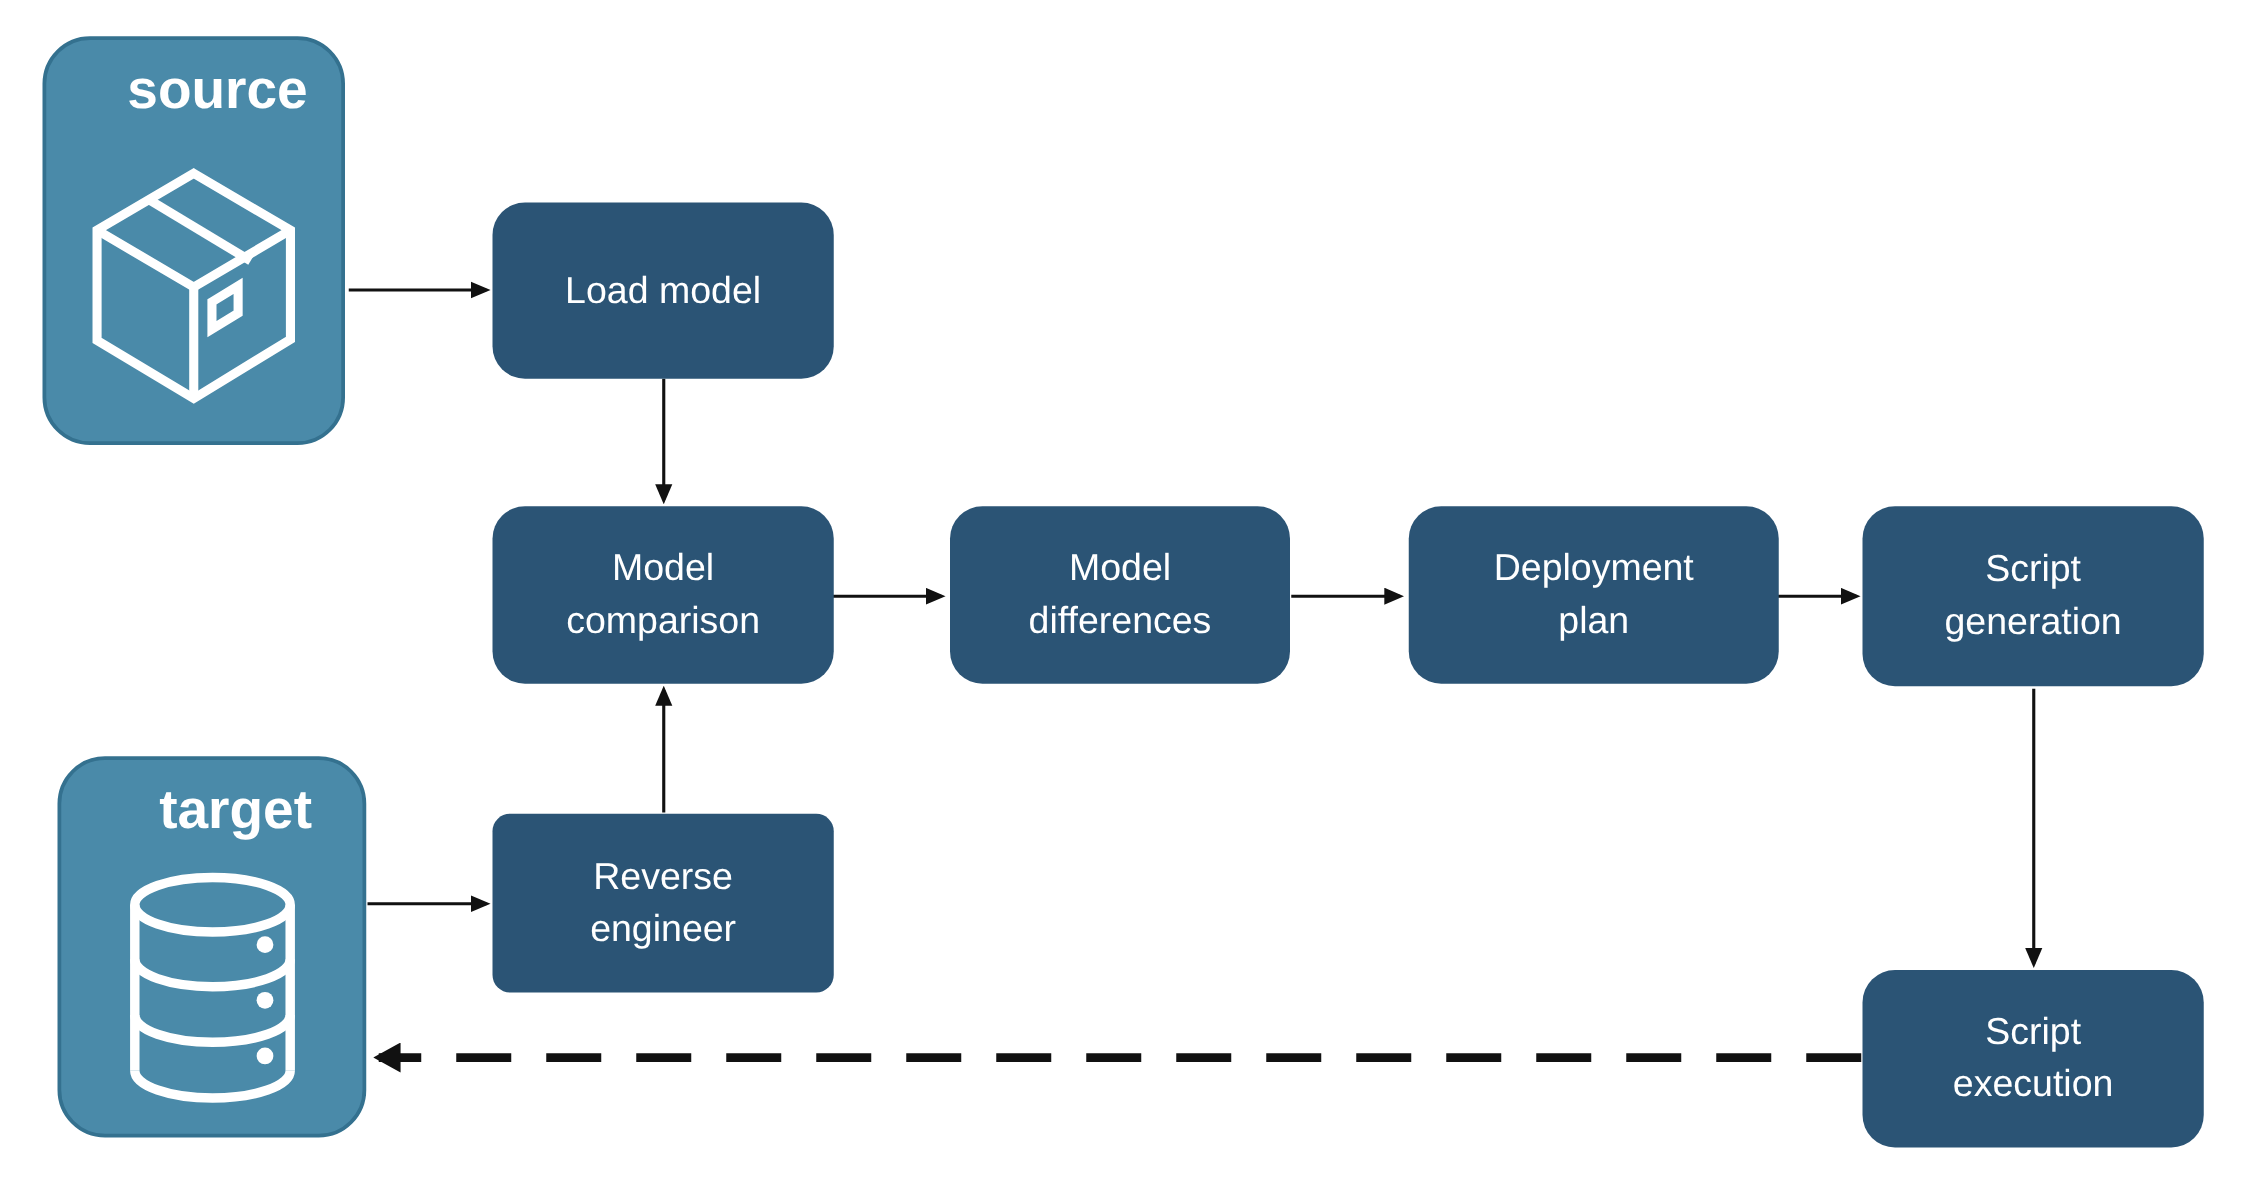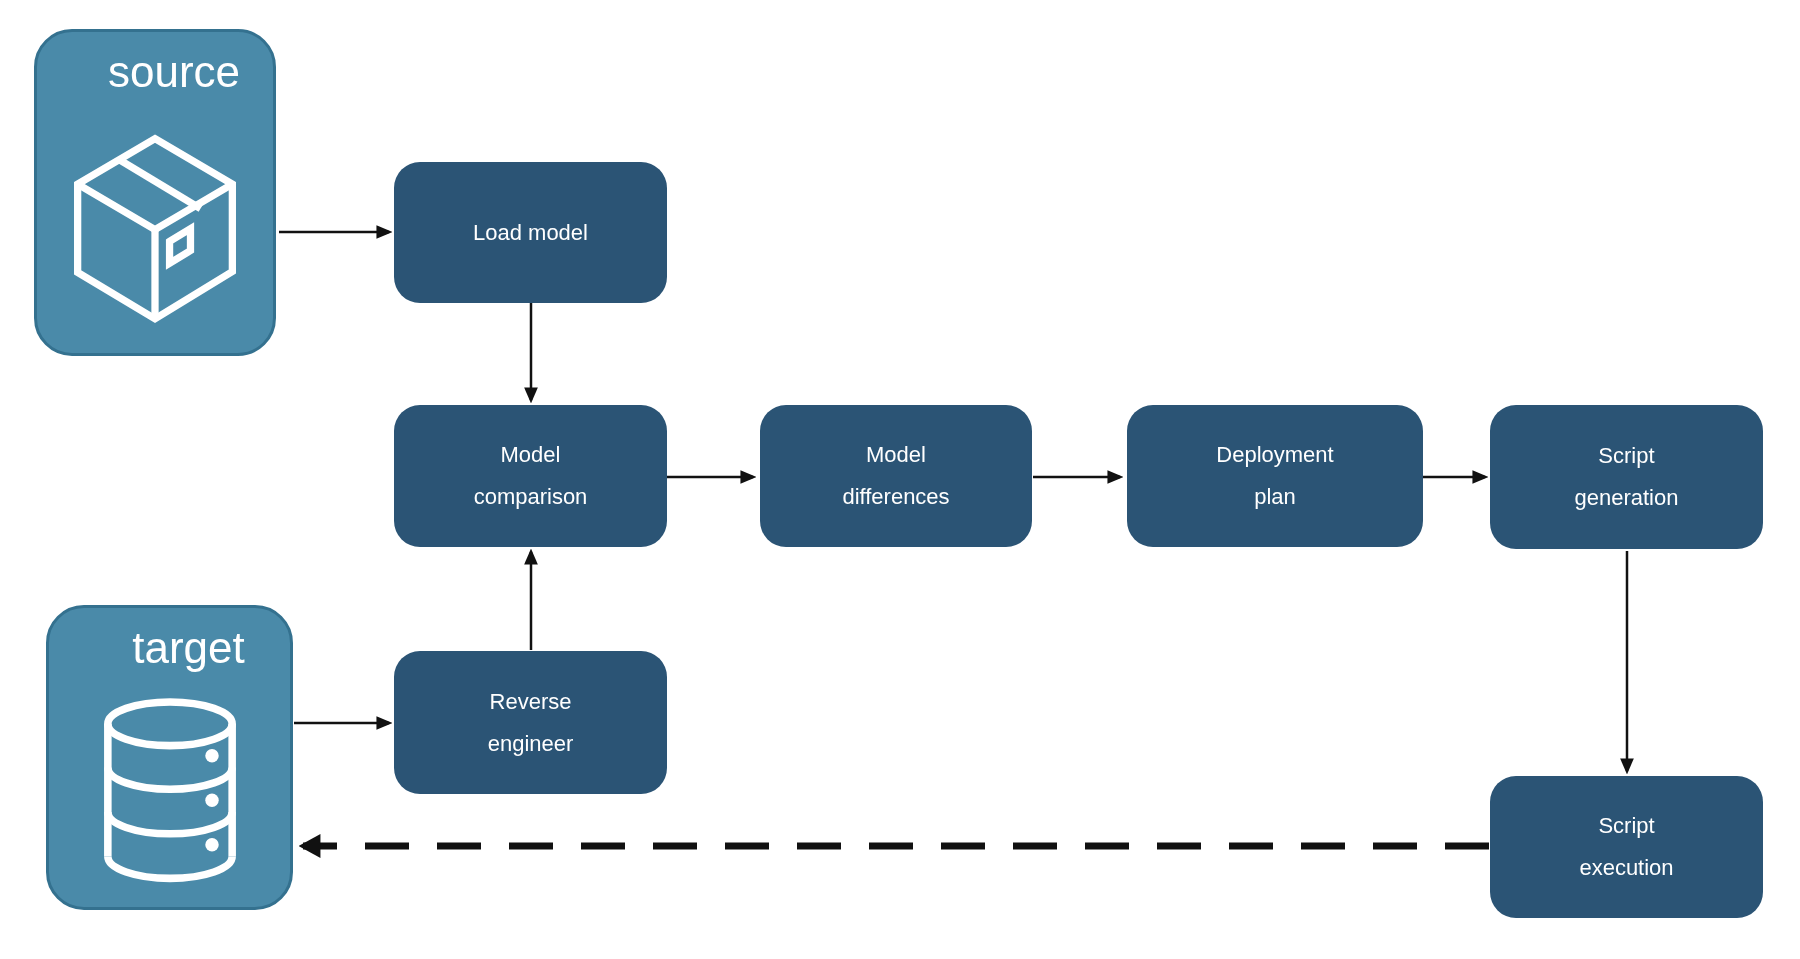--- a/index.html
+++ b/index.html
@@ -33,38 +33,38 @@
   .node {
     position: absolute;
     box-sizing: border-box;
     background: var(--node-fill, #2B5475);
     color: var(--label-color, #ffffff);
     border-radius: 26px;
     display: flex;
     align-items: center;
     justify-content: center;
     text-align: center;
-    font-size: 22px;
+    font-size: 30px;
     line-height: 42px;
     white-space: pre-line;
   }
 
   .endpoint {
     position: absolute;
     box-sizing: border-box;
     background: var(--endpoint-fill, #4A8AA9);
     border: 3px solid var(--endpoint-border, #34718F);
     border-radius: 38px;
     color: var(--label-color, #ffffff);
     display: flex;
     flex-direction: column;
     align-items: center;
   }
   .endpoint-label {
-    font-weight: normal;
+    font-weight: bold;
     font-size: 44px;
     line-height: 1.25;
     margin-top: 12px;
     margin-left: 38px;
   }
   .icon-wrap {
     flex: 1;
     width: 100%;
     display: flex;
     align-items: center;
@@ -153,21 +153,21 @@
   <div class="node" style="left:1127px; top:405px; width:296px; height:142px;">
     <span>Deployment
 plan</span>
   </div>
 
   <div class="node" style="left:1490px; top:405px; width:273px; height:144px;">
     <span>Script
 generation</span>
   </div>
 
-  <div class="node" style="left:394px; top:651px; width:273px; height:143px;">
+  <div class="node" style="left:394px; top:651px; width:273px; height:143px;border-radius:14px;">
     <span>Reverse
 engineer</span>
   </div>
 
   <div class="node" style="left:1490px; top:776px; width:273px; height:142px;">
     <span>Script
 execution</span>
   </div>
 
 </div>

